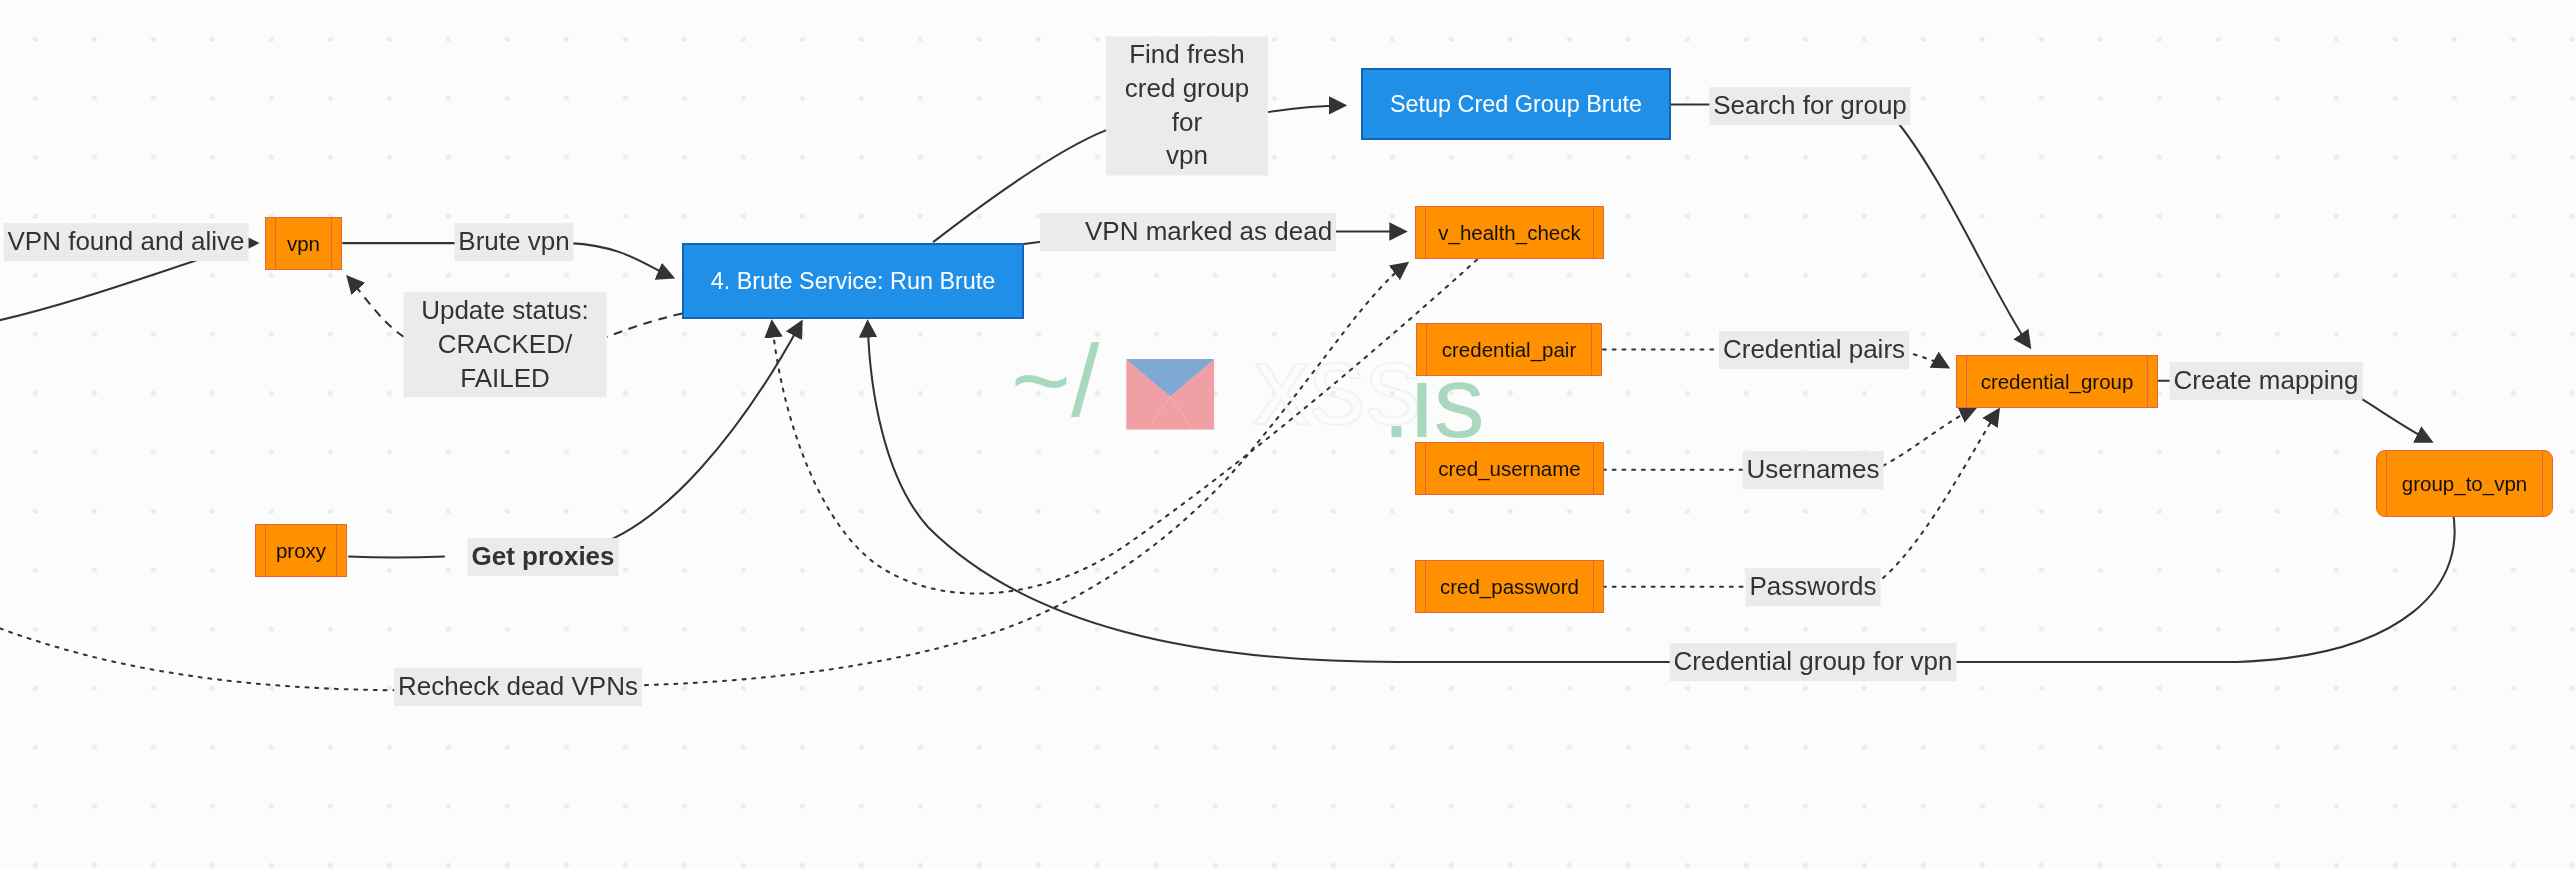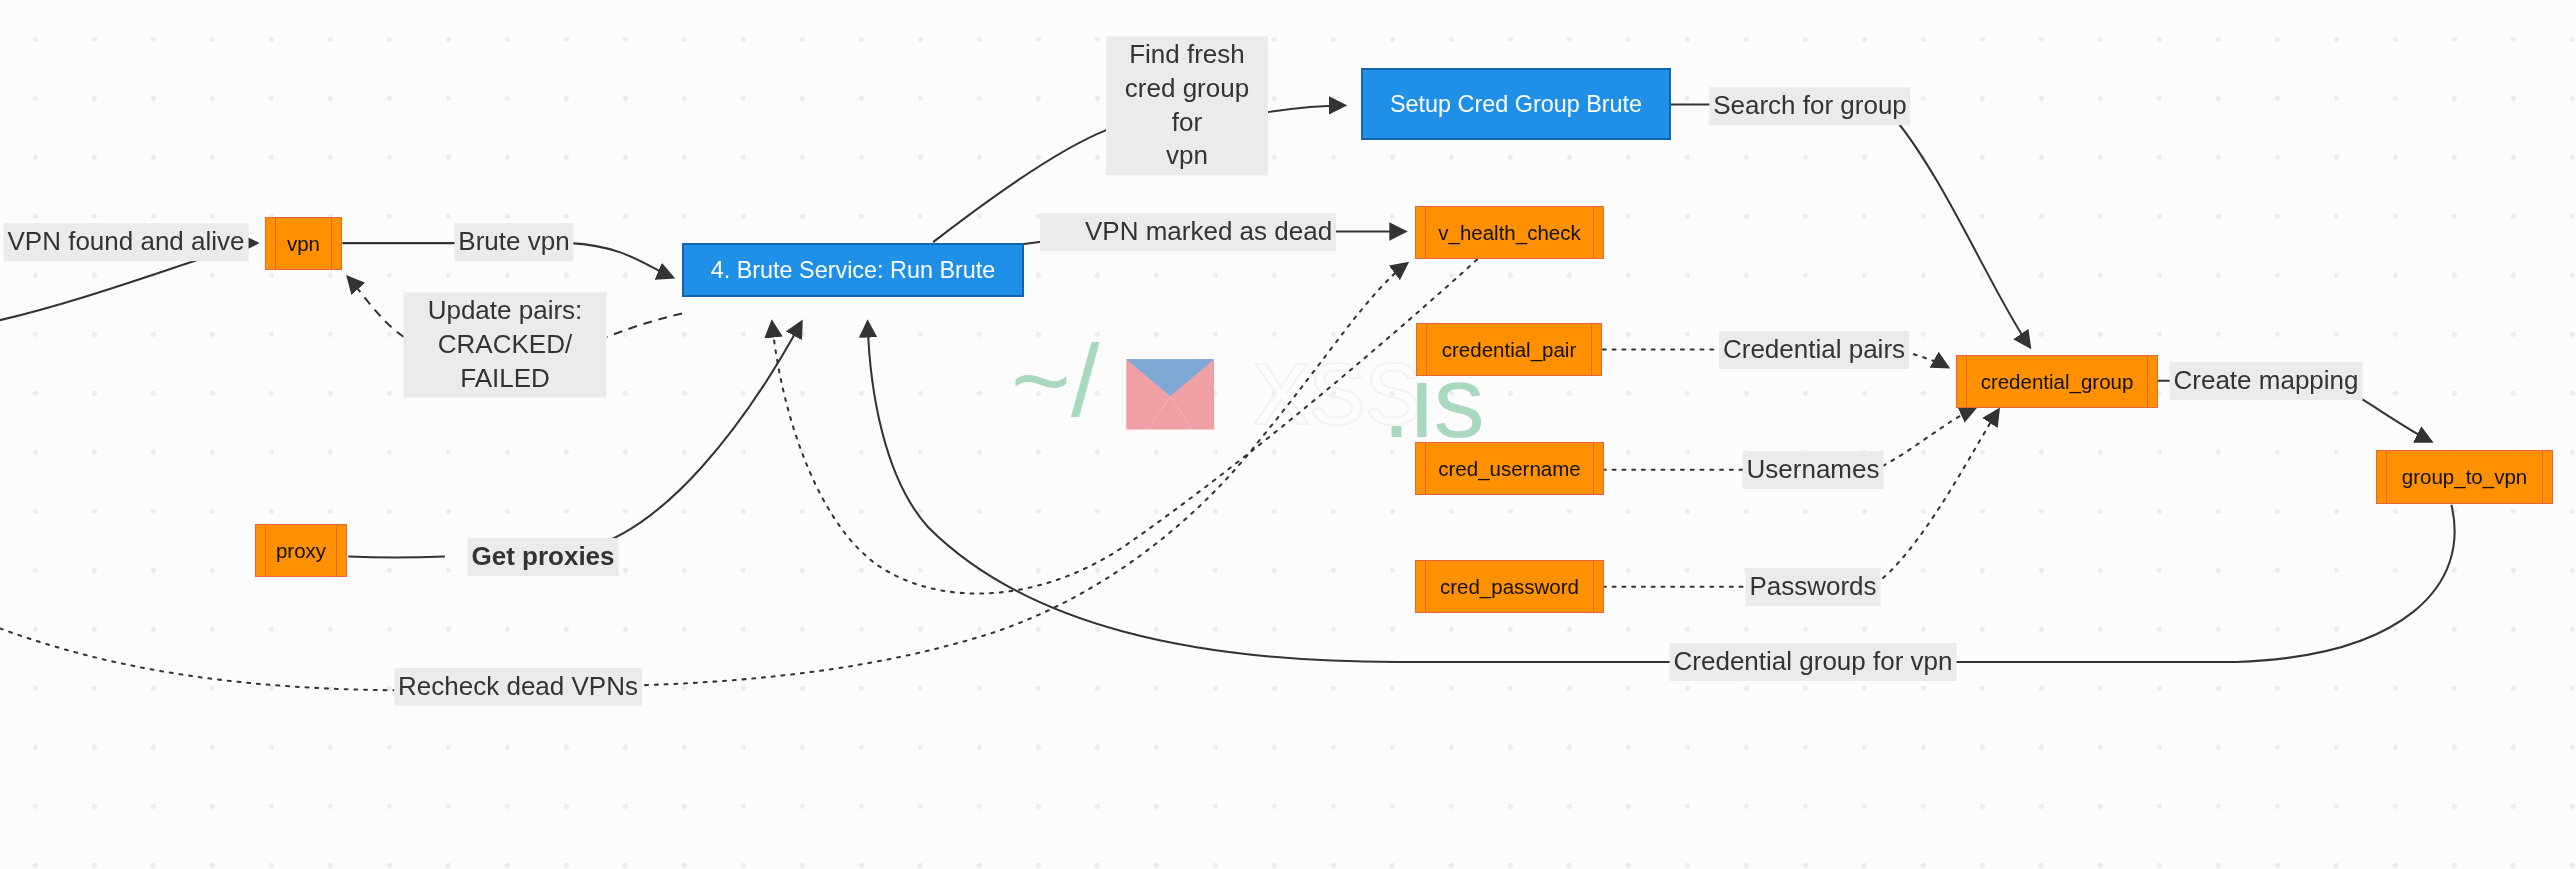--- a/index.html
+++ b/index.html
@@ -134,21 +134,21 @@
 
     <path class="edge" d="M 2510,517 C 2530,600 2460,672 2290,678 L 1992,678 M 1720,678 L 1430,678 C 1220,678 1050,640 950,540 C 905,490 890,400 888,330" marker-end="url(#arrow)"></path>
 
     <path class="edge-dotted" d="M -10,640 C 120,690 260,706 410,707 M 650,702 C 780,698 900,684 1010,650 C 1120,615 1220,540 1290,450 C 1360,365 1400,300 1440,270" marker-end="url(#arrow)"></path>
   </svg>
 
   <div class="node node-table" style="left:265px;top:217px;width:77px;height:53px;">
     <span>vpn</span>
   </div>
 
-  <div class="node node-process" style="left:682px;top:243px;width:342px;height:54px;">
+  <div class="node node-process" style="left:682px;top:243px;width:342px;height:76px;">
     <span>4. Brute Service: Run Brute</span>
   </div>
 
   <div class="node node-process" style="left:1353px;top:68px;width:310px;height:72px;margin-left:8px;">
     <span>Setup Cred Group Brute</span>
   </div>
 
   <div class="node node-table" style="left:1415px;top:206px;width:189px;height:53px;">
     <span>v_health_check</span>
   </div>
@@ -162,33 +162,33 @@
   </div>
 
   <div class="node node-table" style="left:1415px;top:560px;width:189px;height:53px;">
     <span>cred_password</span>
   </div>
 
   <div class="node node-table" style="left:1956px;top:355px;width:202px;height:53px;">
     <span>credential_group</span>
   </div>
 
-  <div class="node node-table" style="left:2376px;top:450px;width:177px;height:54px;">
+  <div class="node node-table" style="left:2376px;top:450px;width:177px;height:67px;border-radius:9px;">
     <span>group_to_vpn</span>
   </div>
 
   <div class="node node-table" style="left:255px;top:524px;width:92px;height:53px;">
     <span>proxy</span>
   </div>
 
   <div class="edge-label" style="left:126px;top:242px;"><span>VPN found and alive</span></div>
 
   <div class="edge-label" style="left:514px;top:242px;"><span>Brute vpn</span></div>
 
-  <div class="edge-label" style="left:505px;top:345px;width:203px;"><span>Update pairs: CRACKED/
+  <div class="edge-label" style="left:505px;top:345px;width:203px;"><span>Update status: CRACKED/
 FAILED</span></div>
 
   <div class="edge-label" style="left:1187px;top:106px;width:162px;"><span>Find fresh cred group for
 vpn</span></div>
 
   <div class="edge-label" style="left:1810px;top:106px;"><span>Search for group</span></div>
 
   <div class="edge-label" style="left:1188px;top:232px;padding-left:45px;"><span>VPN marked as dead</span></div>
 
   <div class="edge-label" style="left:1814px;top:350px;"><span>Credential pairs</span></div>

